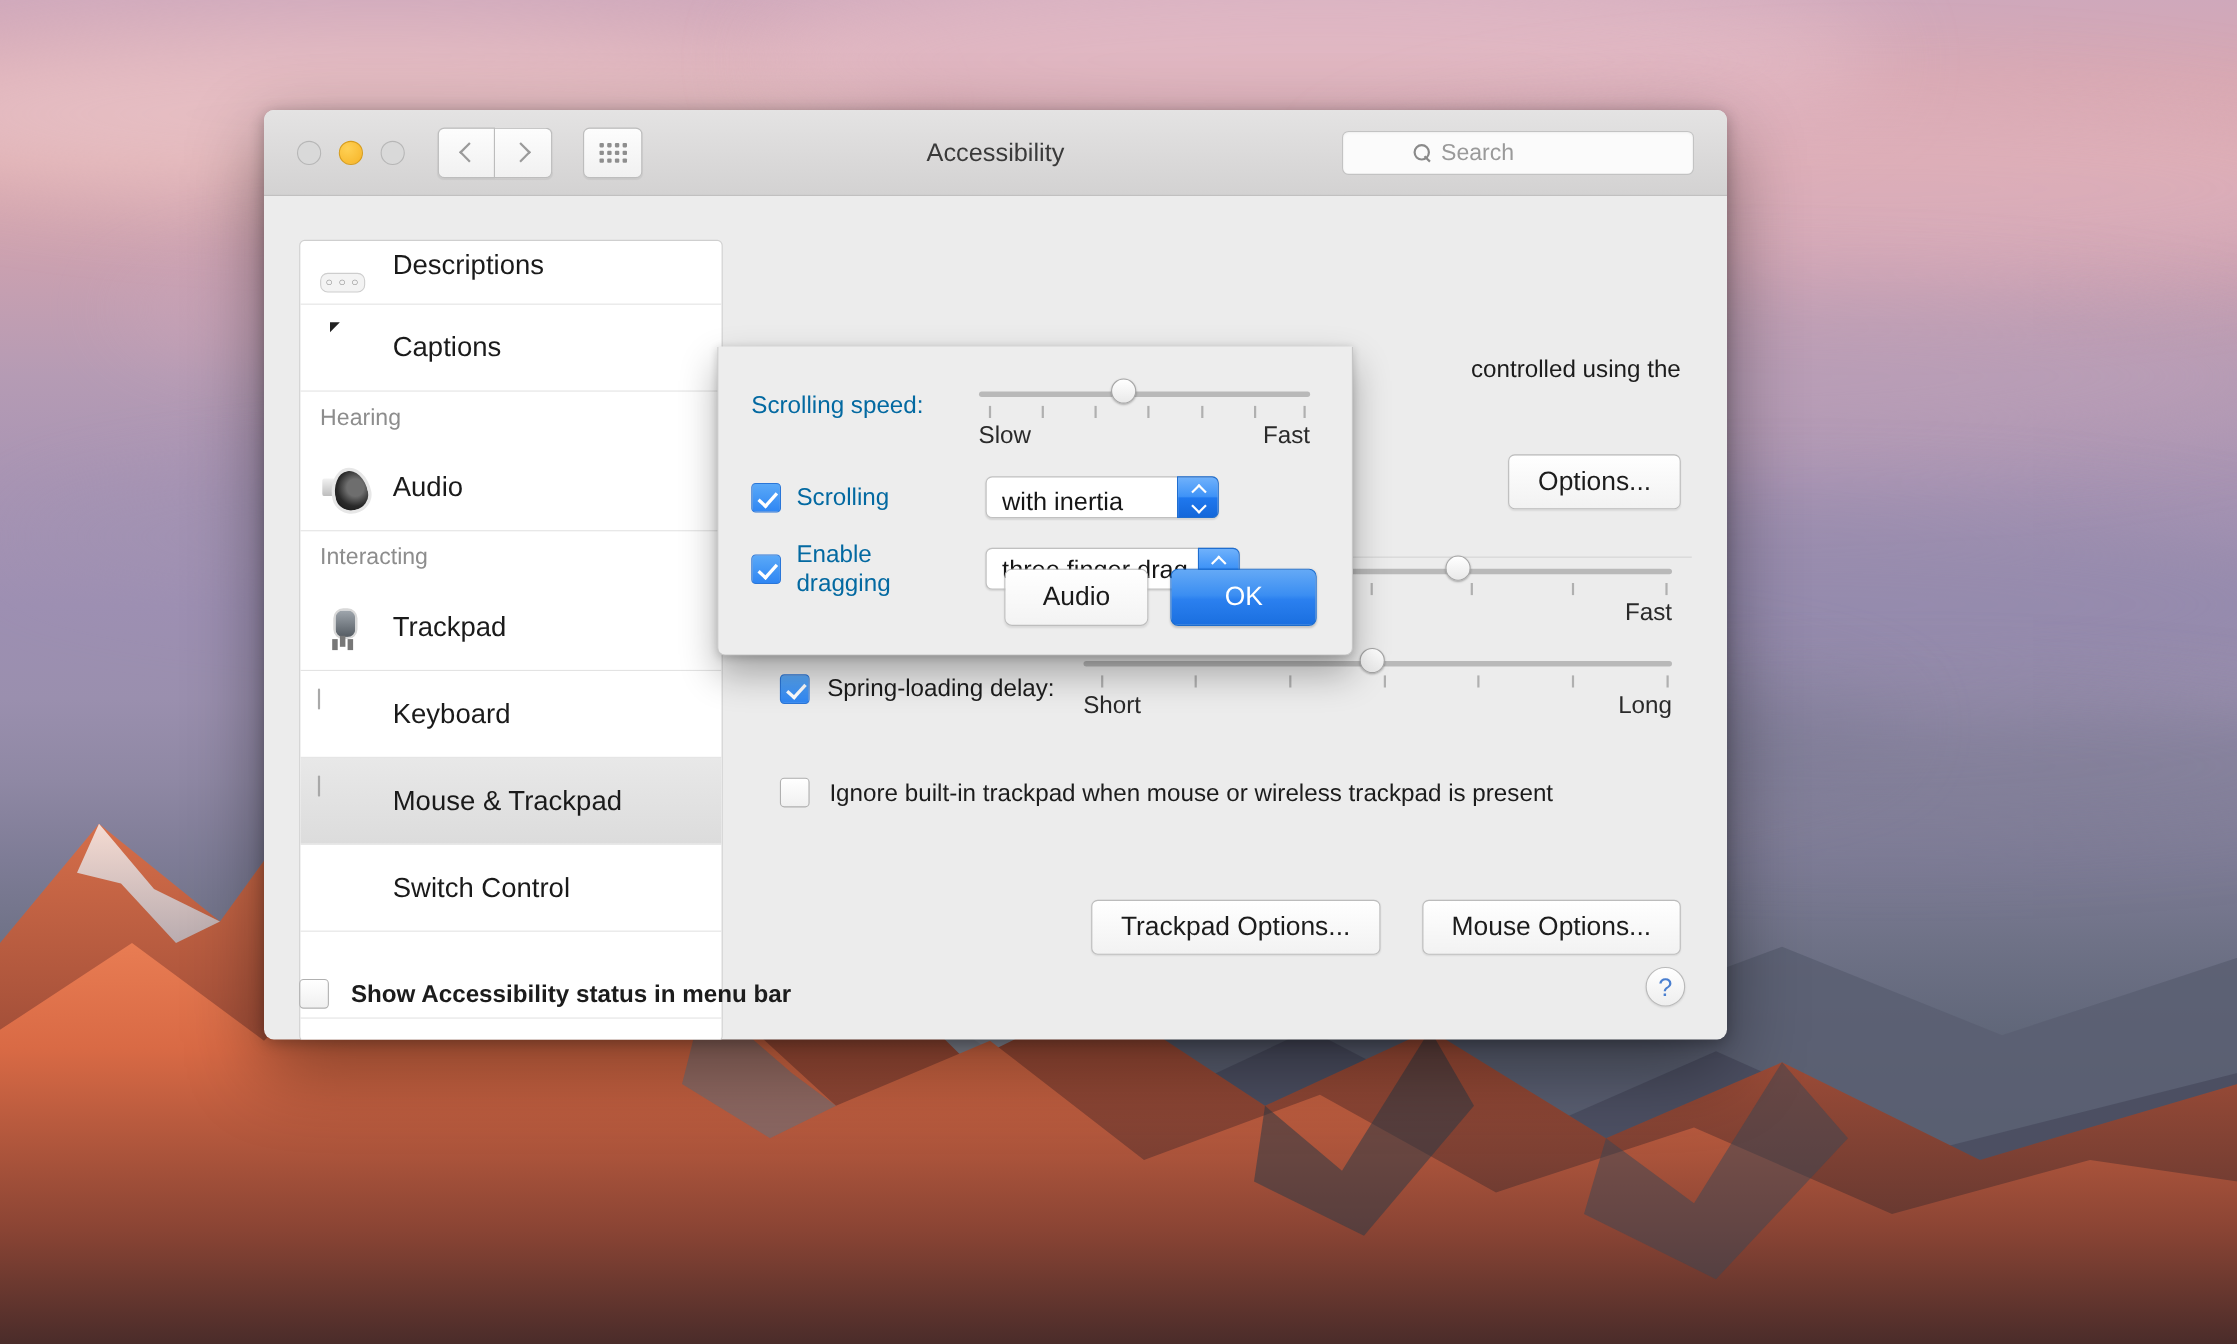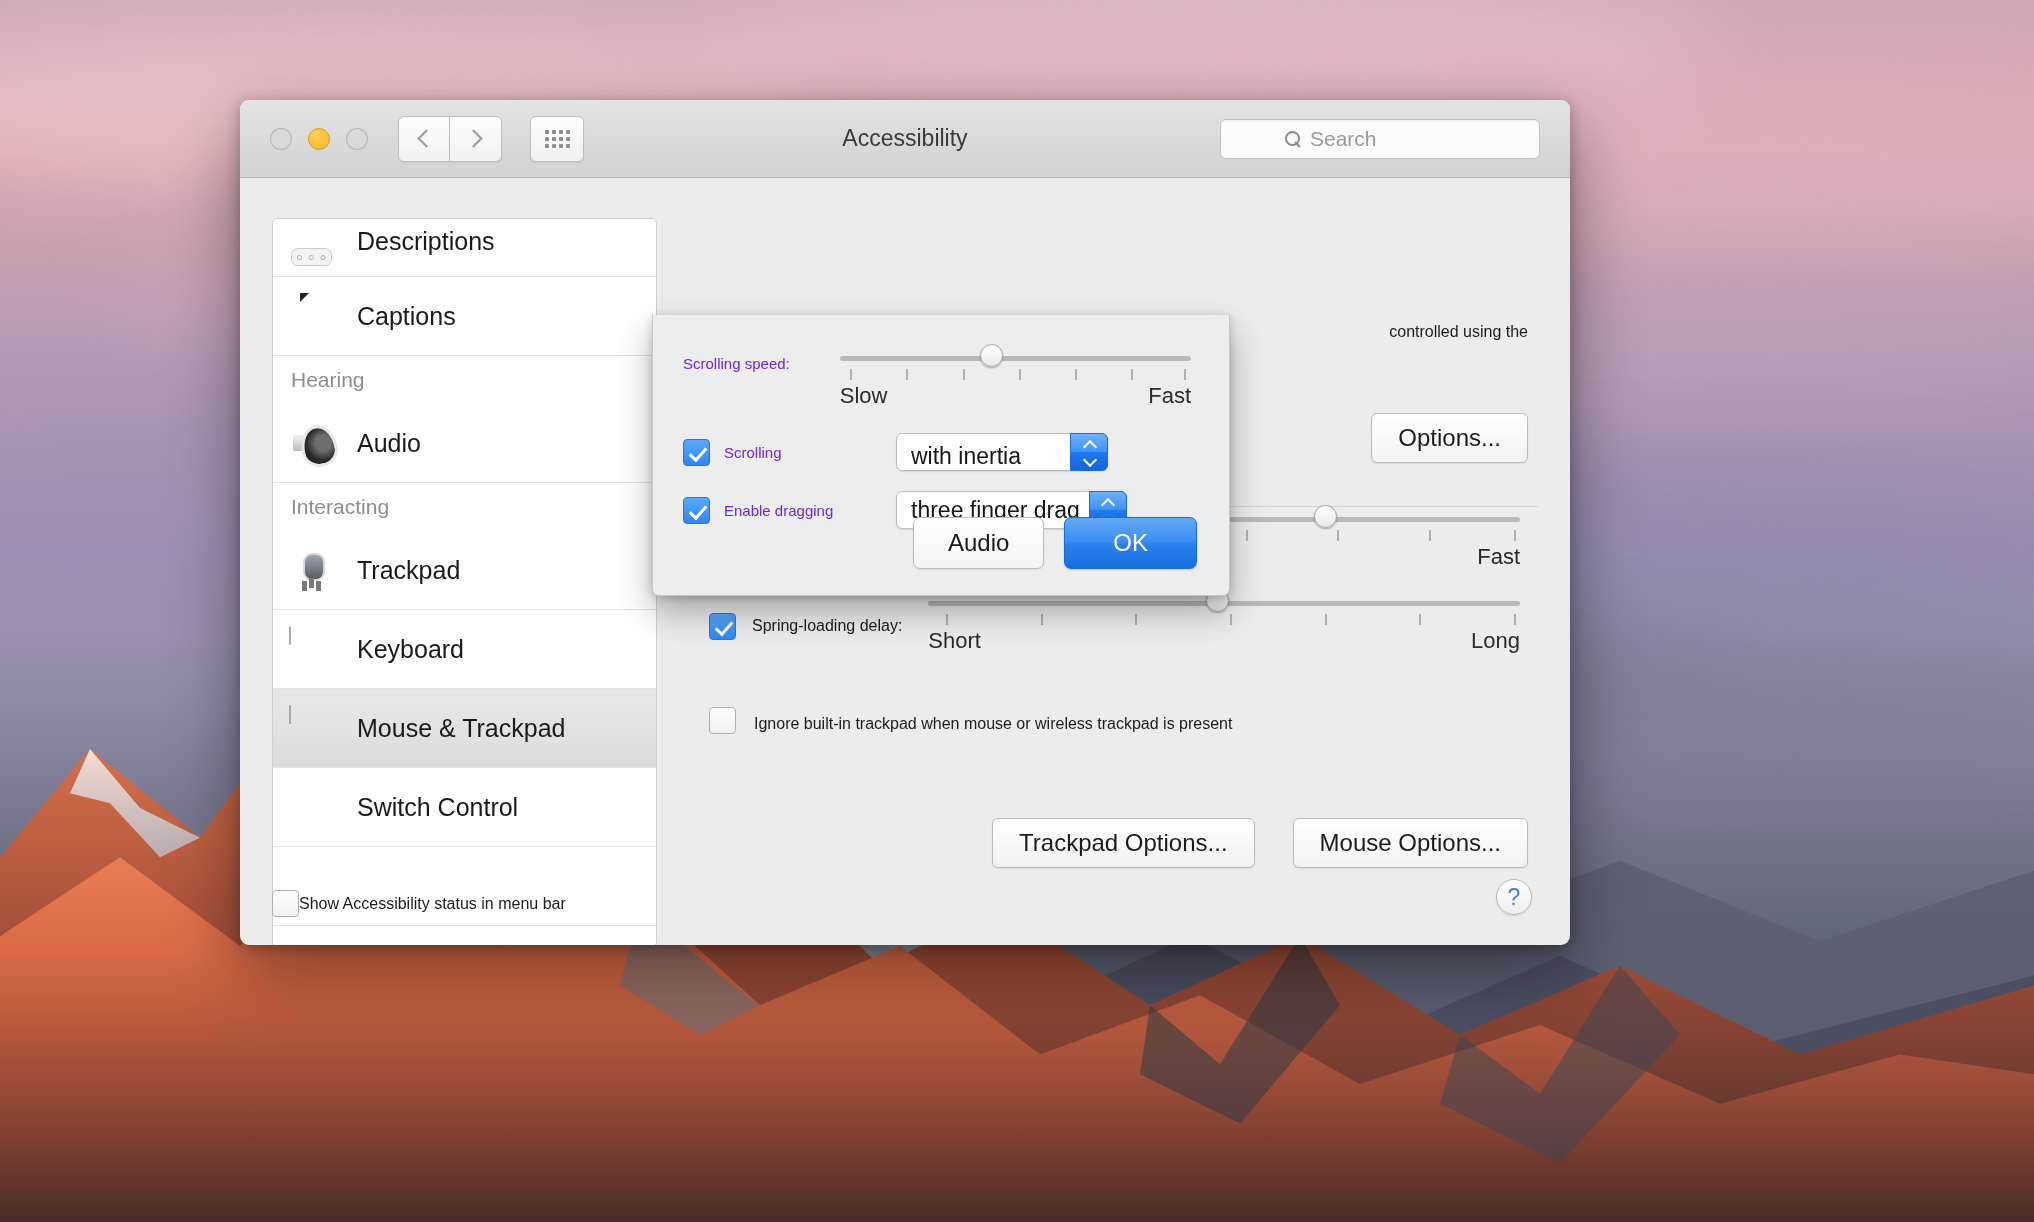--- a/index.html
+++ b/index.html
@@ -218,21 +218,21 @@
   .ic-green {
     background: linear-gradient(#49c24a,#2e9b35); border-radius:7px;
     height:36px; margin-top:3px;
   }
 
   
   #content-pane {
     flex: 1; margin: 40px 32px 0 22px;
     height: 655px; position: relative;
   }
-  .pane-text { font-size: 16px; color: #1c1c1c; }
+  .pane-text { font-size: 22px; color: #1c1c1c; }
 
   .row { display: flex; align-items: center; }
 
   .pref-btn {
     background: linear-gradient(to bottom,#ffffff,#f2f2f2);
     border: 1px solid #bcbcbc; border-radius: 6px;
     font-size: 24px; color: #1c1c1c;
     padding: 10px 26px;
     box-shadow: 0 1px 1.5px rgba(0,0,0,.08);
     font-family: inherit;
@@ -279,21 +279,21 @@
     left: 412px; top: 137px;
     width: 578px; height: 281px;
     background: #ededed;
     border: 1px solid #c6c6c6;
     border-top: none;
     border-radius: 0 0 7px 7px;
     box-shadow: 0 16px 34px rgba(0,0,0,.30), 0 2px 8px rgba(0,0,0,.18);
     z-index: 50;
   }
 
-  #sheet .sheet-label { font-size: 15px; color: #6d28d9; }
+  #sheet .sheet-label { font-size: 22px; color: #0369a1; }
 
   .popup {
     position: relative; display: inline-flex; align-items: center;
     height: 38px; border-radius: 6px;
     background: #ffffff; border: 1px solid #c0c0c0;
     box-shadow: 0 1px 1.5px rgba(0,0,0,.10);
     padding: 0 46px 0 14px;
     font-size: 23px; color: #161616;
   }
   .stepper {
@@ -542,21 +542,21 @@
         <span class="pane-text" style="line-height:1.25;">Ignore built-in trackpad when mouse or wireless trackpad is present</span>
       </div>
 
       <div class="row" style="position:absolute; right:10px; top:600px; gap:38px;">
         <button class="pref-btn">Trackpad Options...</button>
         <button class="pref-btn">Mouse Options...</button>
       </div>
     </div>
 
     <div id="footer">
-      <div class="row" style="position:absolute; left:32px; bottom:28px; gap:0;">
+      <div class="row" style="position:absolute; left:32px; bottom:28px; gap:20px;font-weight:bold;">
         <span class="cb"></span>
         <span class="pane-text">Show Accessibility status in menu bar</span>
       </div>
       <div id="help-btn">?</div>
     </div>
 
     <div id="sheet">
 
       <div class="row" style="position:absolute; left:30px; right:38px; top:38px; gap:18px; align-items:flex-start;">
         <span class="sheet-label" style="padding-top:2px;">Scrolling speed:</span>

